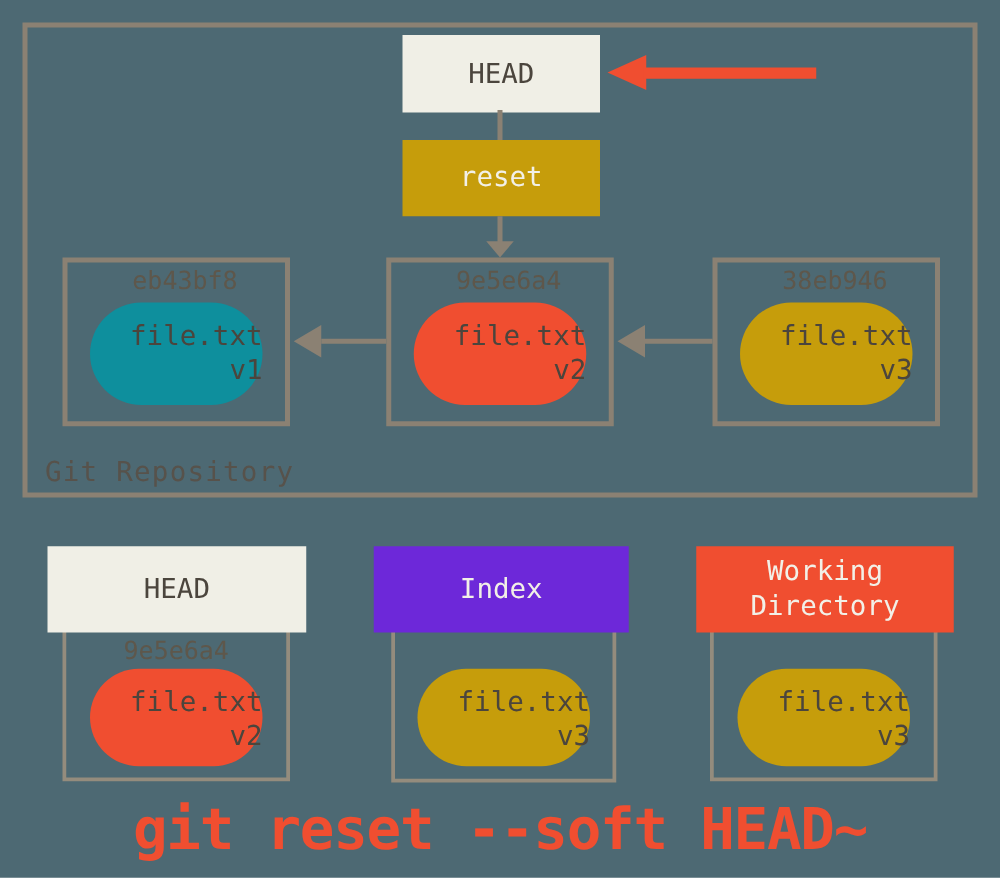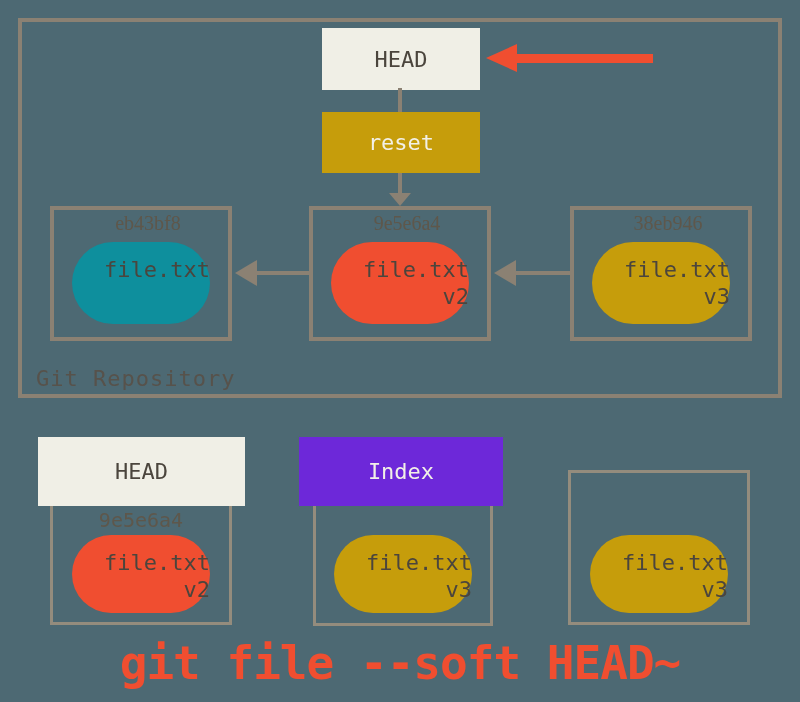--- a/index.html
+++ b/index.html
@@ -47,21 +47,21 @@
   }
   .red-arrow-tail{left:515px;top:54px;width:138px;height:9px;background:#F04E30;}
   
   .commit-box{
     width:182px;height:135px;top:206px;
     border:4px solid #8B8173;box-sizing:border-box;
   }
   .c1{left:50px;} .c2{left:309px;} .c3{left:570px;}
   .commit-hash{
     top:212px;width:196px;text-align:center;
-    font-size:20px;color:#5E574B;font-family:Liberation Serif, serif;
+    font-size:20px;color:#5E574B;
   }
   .h1{left:50px;} .h2{left:309px;} .h3{left:570px;}
   
   .blob{
     width:138px;height:82px;border-radius:44px;
     text-align:right;font-size:22px;line-height:27px;
     color:#4B453D;padding-top:14px;box-sizing:border-box;
   }
   .b1{left:72px;top:242px;} .b2{left:331px;top:242px;} .b3{left:592px;top:242px;}
   
@@ -118,20 +118,21 @@
 
   <div class="abs ref-box master-ref">reset</div>
 
   <div class="abs vline line-master-commit"></div>
   <div class="abs tri-down"></div>
 
   <div class="abs commit-box c1"></div>
   <div class="abs commit-hash h1">eb43bf8</div>
   <div class="abs blob b1" style="background-color: rgb(14, 143, 157);">
     <div>file.txt</div>
+    <div>v1</div>
   </div>
 
   <div class="abs commit-box c2"></div>
   <div class="abs commit-hash h2">9e5e6a4</div>
   <div class="abs blob b2" style="background-color: rgb(240, 78, 48);">
     <div>file.txt</div>
     <div>v2</div>
   </div>
 
   <div class="abs commit-box c3"></div>
@@ -155,20 +156,21 @@
   </div>
 
   <div class="abs tree-box tb2"></div>
   <div class="abs tree-header th2" style="color: rgb(242, 240, 231); background-color: #6d28d9;">Index</div>
   <div class="abs blob bb2" style="background-color: rgb(198, 157, 11);">
     <div>file.txt</div>
     <div>v3</div>
   </div>
 
   <div class="abs tree-box tb3"></div>
+  <div class="abs tree-header th3" style="color: rgb(242, 240, 231); background-color: rgb(240, 78, 48);">Working Directory</div>
   <div class="abs blob bb3" style="background-color: rgb(198, 157, 11);">
     <div>file.txt</div>
     <div>v3</div>
   </div>
 
-  <div class="abs caption">git file --soft HEAD~</div>
+  <div class="abs caption">git reset --soft HEAD~</div>
 
 </div>
 
 </body></html>

